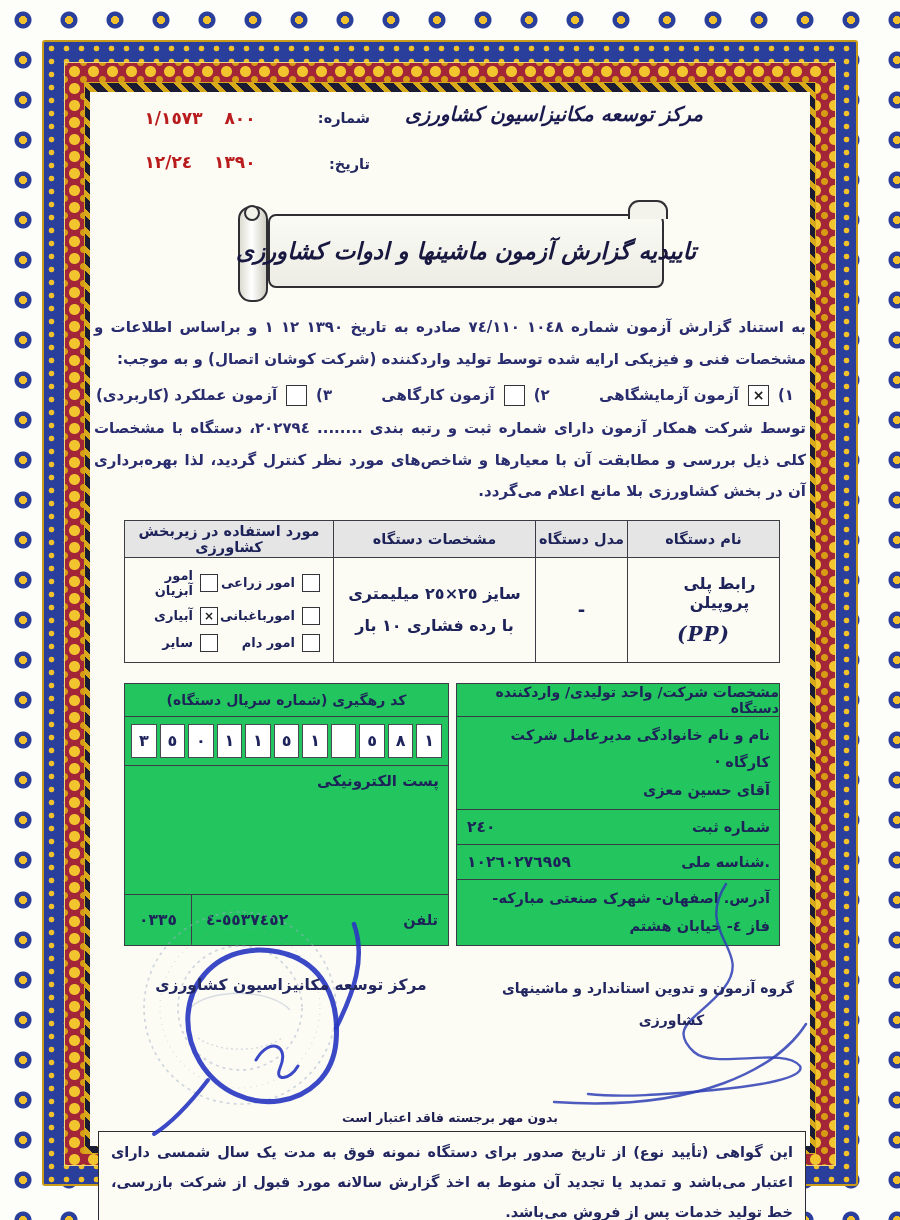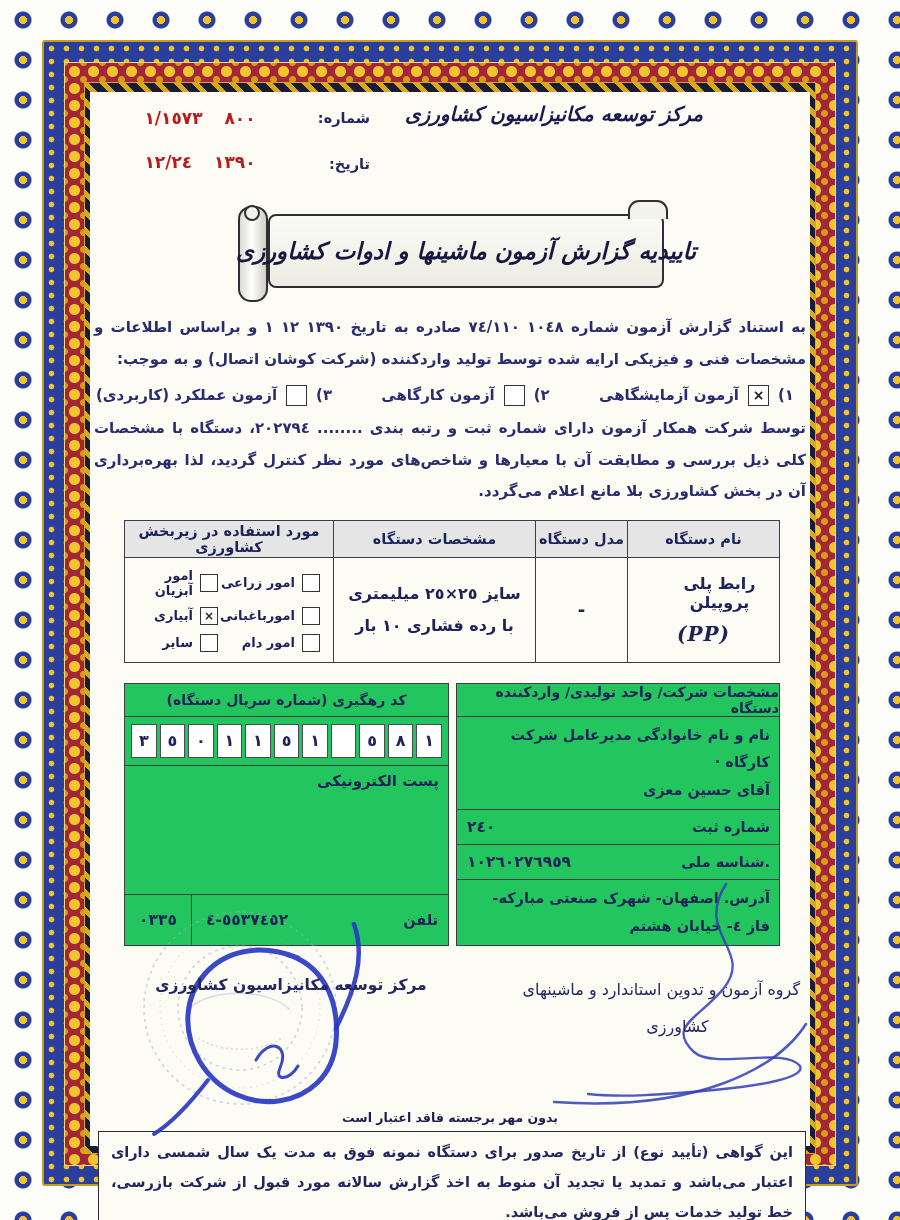--- a/index.html
+++ b/index.html
@@ -93,22 +93,22 @@
     justify-content:center;font-size:16px;font-weight:bold;color:#20245c;}
   .email-row{flex:1;min-height:92px;padding:6px 9px;font-size:15px;font-weight:bold;border-bottom:1.4px solid #3c3c44;}
   .phone-row{display:flex;direction:ltr;align-items:center;height:50px;font-weight:bold;}
   .phone-area{width:66px;align-self:stretch;display:flex;align-items:center;justify-content:center;
     border-right:1.6px solid #3c3c44;font-size:15.5px;}
   .phone-num{flex:1;text-align:left;padding-left:14px;font-size:15.5px;}
   .phone-lab{padding-right:10px;font-size:14.5px;}
 
   
   .sig-area{position:relative;height:160px;margin-top:2px;}
-  .sig-right-label{position:absolute;right:10px;top:24px;width:330px;text-align:right;font-size:16px;
-    font-weight:normal;color:#23275f;line-height:2.3;}
+  .sig-right-label{position:absolute;right:16px;top:24px;width:330px;text-align:right;font-size:14px;
+    font-weight:bold;color:#23275f;line-height:2.3;}
   .sig-right-label .l2{padding-left:85px;text-align:center;}
   .sig-left-label{position:absolute;left:58px;top:28px;width:286px;text-align:center;font-size:15.5px;
     font-weight:bold;color:#23275f;}
   .svg-abs{position:absolute;pointer-events:none;}
 
   
   .seal-note{text-align:center;font-size:12.5px;font-weight:bold;color:#1c1c50;margin-top:2px;}
   .validity-box{margin:6px 4px 0 8px;border:1.7px solid #2c2c34;padding:6px 12px;font-size:14.5px;
     font-weight:bold;line-height:2.05;text-align:justify;color:#22265f;background:#fcfbf4;}
 </style>

